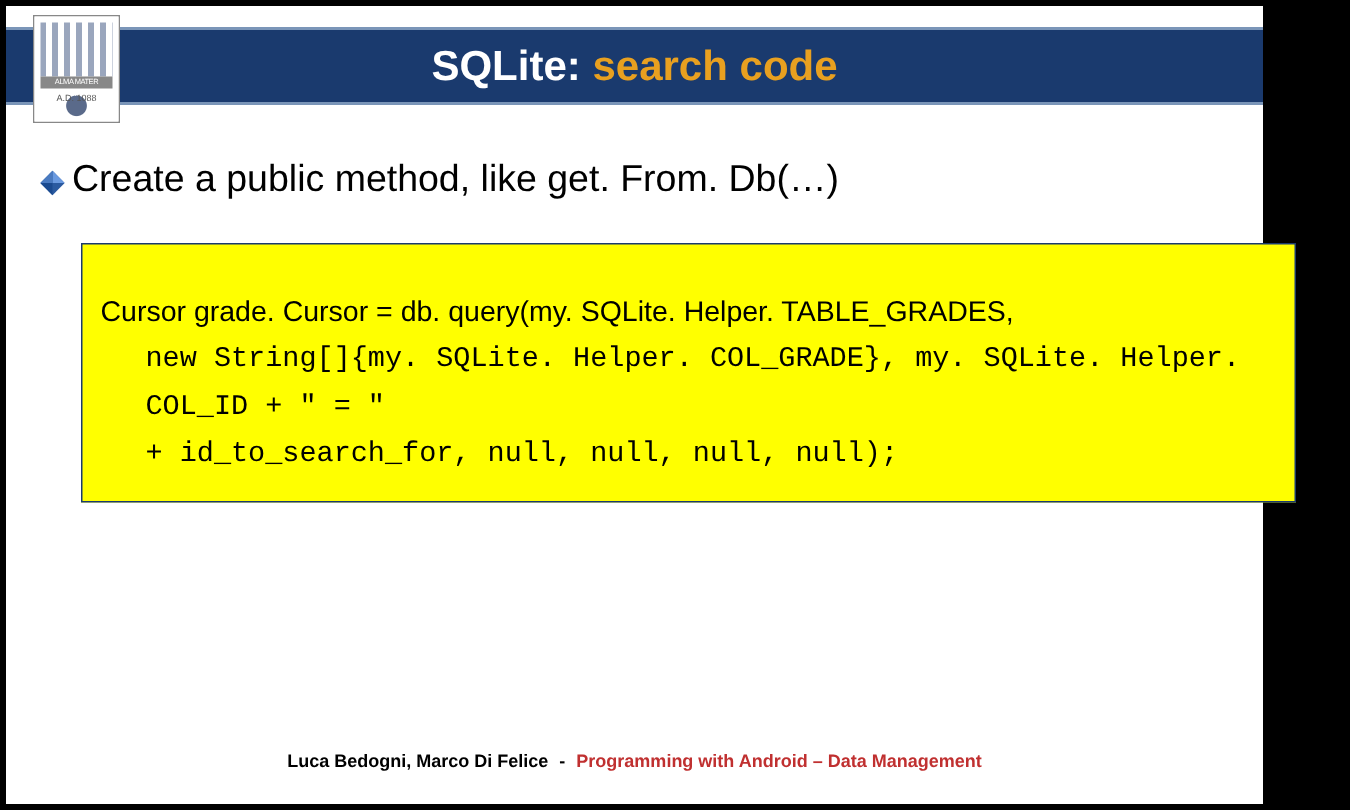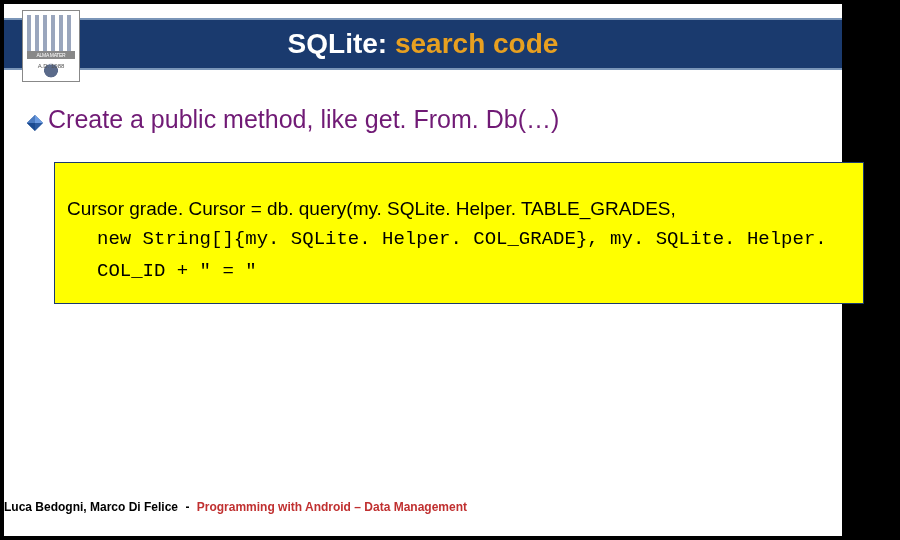--- a/index.html
+++ b/index.html
@@ -88,21 +88,21 @@
   }
   .title .accent { color: #e8a020; }
   .bullet-row {
     position: absolute;
     top: 100px;
     left: 22px;
     right: 22px;
     display: flex;
     align-items: baseline;
     font-size: 25px;
-    color: #701a75;
+    color: #000000;
   }
   .bullet-icon {
     width: 18px;
     height: 18px;
     margin-right: 4px;
     flex-shrink: 0;
     position: relative;
     top: 4px;
   }
   .bullet-text { line-height: 1.2; }
@@ -118,20 +118,21 @@
     line-height: 1.65;
     color: #000;
     font-family: Arial, sans-serif;
   }
   .codebox .indent { padding-left: 30px; display: block; font-family: Liberation Mono, monospace; }
   .footer {
     position: absolute;
     bottom: 22px;
     left: 0;
     right: 0;
+    text-align: center;
     font-size: 12px;
     font-weight: bold;
     font-family: Verdana, Arial, sans-serif;
   }
   .footer .authors { color: #000; }
   .footer .sep { color: #000; margin: 0 4px; }
   .footer .course { color: #c03030; }
 </style>
 </head>
 <body>
@@ -158,20 +159,21 @@
       <polygon points="10,1 19,10 10,10" fill="#6a9ae0"></polygon>
       <polygon points="10,1 1,10 10,10" fill="#4a7ac0"></polygon>
       <polygon points="1,10 10,19 10,10" fill="#1a4a90"></polygon>
     </svg>
     <span class="bullet-text">Create a public method, like get. From. Db(…)</span>
   </div>
 
   <div class="codebox">
     <span>Cursor grade. Cursor = db. query(my. SQLite. Helper. TABLE_GRADES,</span>
     <span class="indent">new String[]{my. SQLite. Helper. COL_GRADE}, my. SQLite. Helper. COL_ID + " = "</span>
+    <span class="indent">+ id_to_search_for, null, null, null, null);</span>
   </div>
 
   <div class="footer">
     <span class="authors">Luca Bedogni, Marco Di Felice</span>
     <span class="sep">-</span>
     <span class="course">Programming with Android – Data Management</span>
   </div>
 
 </div>
 

